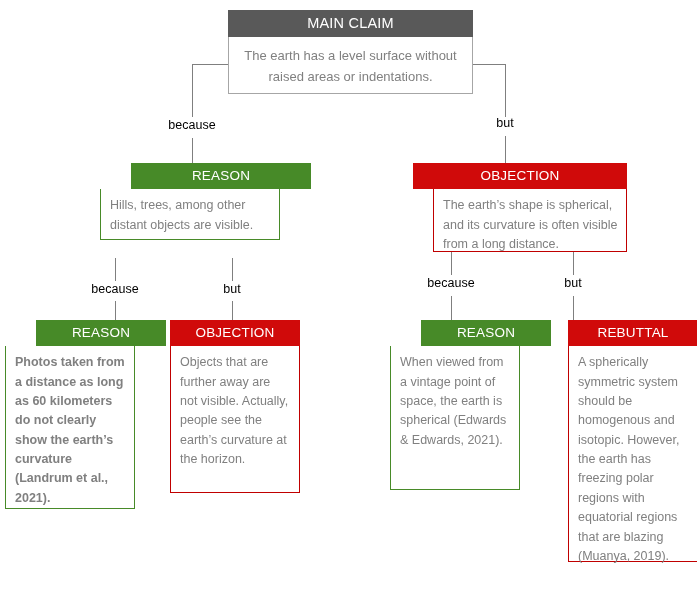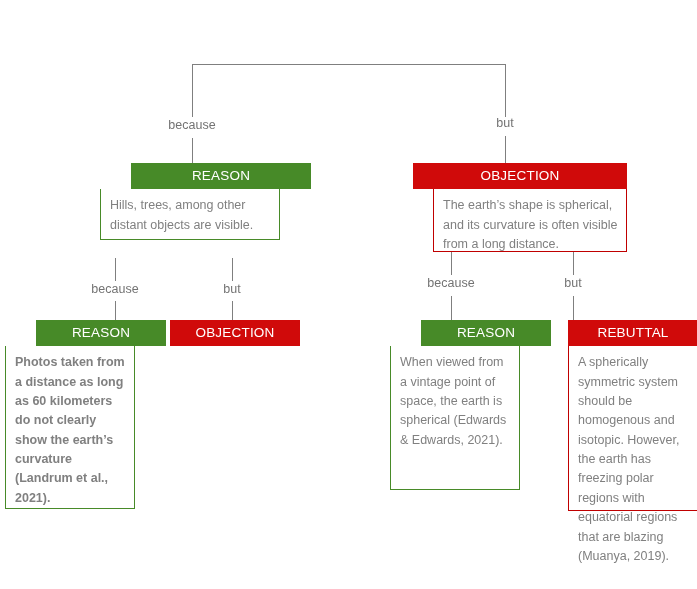--- a/index.html
+++ b/index.html
@@ -67,21 +67,21 @@
     border-left: 1px solid #7f7f7f;
   }
   .line-h {
     position: absolute;
     height: 0;
     border-top: 1px solid #7f7f7f;
   }
   .conn-label {
     position: absolute;
     font-size: 12.5px;
-    color: #737373;
+    color: #000000;
     white-space: nowrap;
     text-align: center;
     line-height: 1;
   }
 </style>
 </head>
 <body>
 
 <div id="canvas">
 
@@ -104,43 +104,48 @@
   <div class="line-v" style="left:232px; top:301px; height:19px;"></div>
 
   <div class="line-v" style="left:451px; top:250px; height:25px;"></div>
   <div class="conn-label" style="left:411px; top:277px; width:80px;">because</div>
   <div class="line-v" style="left:451px; top:296px; height:24px;"></div>
 
   <div class="line-v" style="left:573px; top:250px; height:25px;"></div>
   <div class="conn-label" style="left:533px; top:277px; width:80px;">but</div>
   <div class="line-v" style="left:573px; top:296px; height:24px;"></div>
 
+  <div class="node t-claim" style="left:228px; top:10px; width:245px;">
+    <div class="node-header">MAIN CLAIM</div>
+    <div class="node-body" style="height:57px;">The earth has a level surface without raised areas or indentations.</div>
+  </div>
 
   <div class="node t-reason" style="left:100px; top:163px; width:180px;">
     <div class="node-header">REASON</div>
     <div class="node-body" style="height:51px;">Hills, trees, among other distant objects are visible.</div>
   </div>
 
   <div class="node t-objection" style="left:413px; top:163px; width:214px;">
     <div class="node-header">OBJECTION</div>
     <div class="node-body" style="height:63px;margin-left:20px;">The earth’s shape is spherical, and its curvature is often visible from a long distance.</div>
   </div>
 
   <div class="node t-reason" style="left:5px; top:320px; width:130px;">
     <div class="node-header">REASON</div>
     <div class="node-body" style="height:163px;font-weight:bold;">Photos taken from a distance as long as 60 kilometers do not clearly show the earth’s curvature (Landrum et al., 2021).</div>
   </div>
 
   <div class="node t-objection" style="left:170px; top:320px; width:130px;">
     <div class="node-header">OBJECTION</div>
+    <div class="node-body" style="height:147px;">Objects that are further away are not visible. Actually, people see the earth’s curvature at the horizon.</div>
   </div>
 
   <div class="node t-reason" style="left:390px; top:320px; width:130px;">
     <div class="node-header">REASON</div>
     <div class="node-body" style="height:144px;">When viewed from a vintage point of space, the earth is spherical (Edwards &amp; Edwards, 2021).</div>
   </div>
 
   <div class="node t-objection" style="left:568px; top:320px; width:130px;">
     <div class="node-header">REBUTTAL</div>
-    <div class="node-body" style="height:165px;">A spherically symmetric system should be homogenous and isotopic. However, the earth has freezing polar regions with equatorial regions that are blazing (Muanya, 2019).</div>
+    <div class="node-body" style="height:216px;">A spherically symmetric system should be homogenous and isotopic. However, the earth has freezing polar regions with equatorial regions that are blazing (Muanya, 2019).</div>
   </div>
 
 </div>
 
 </body></html>

